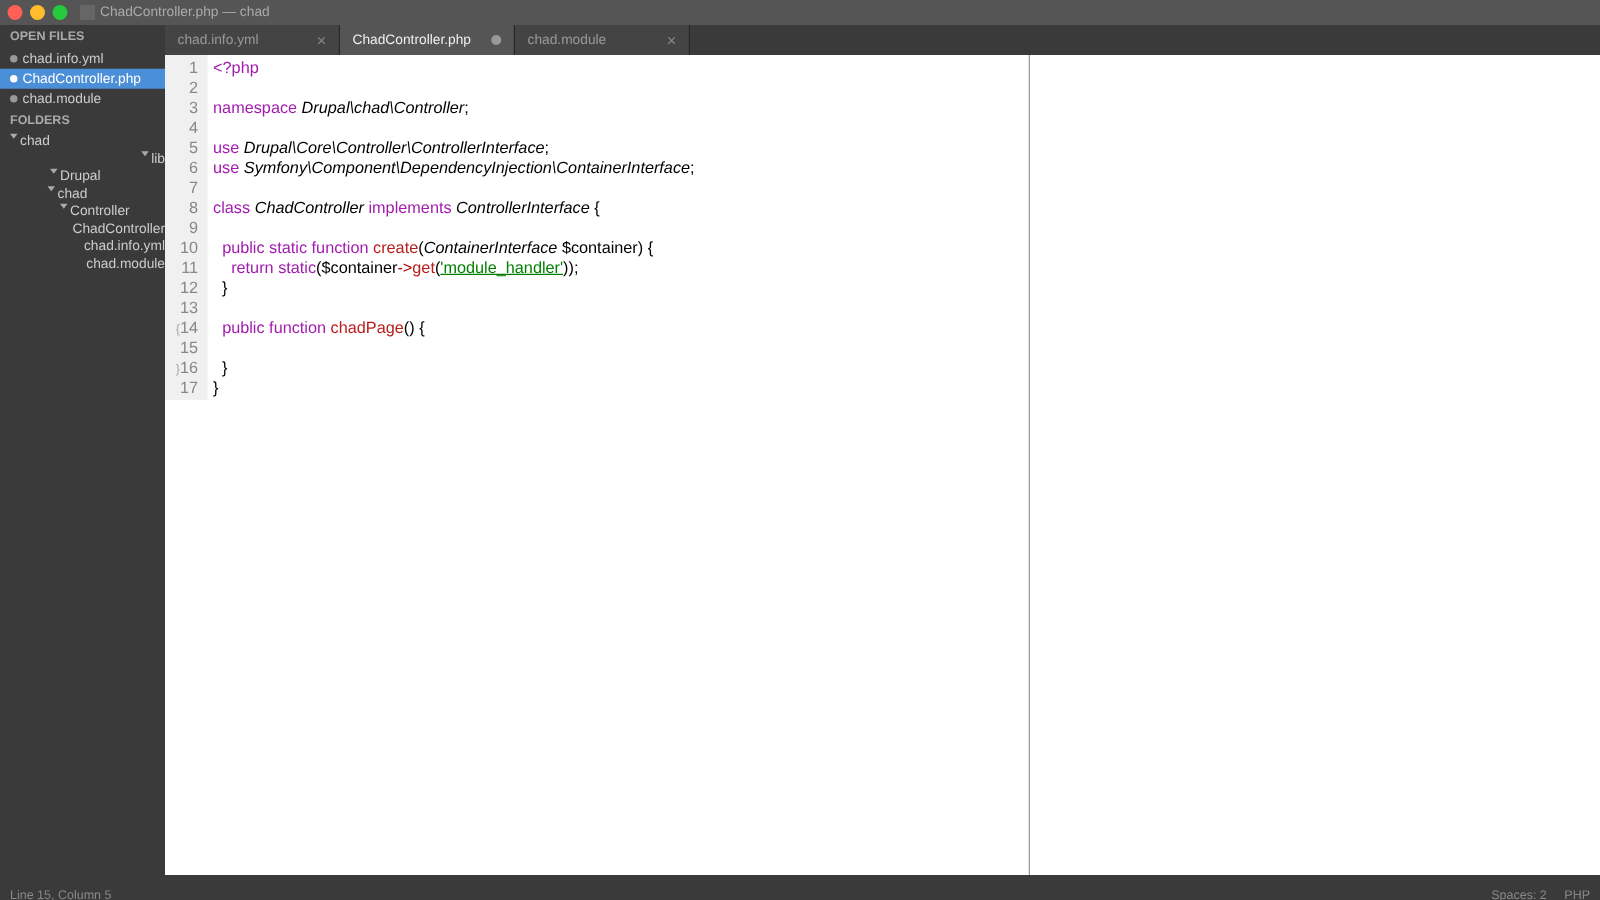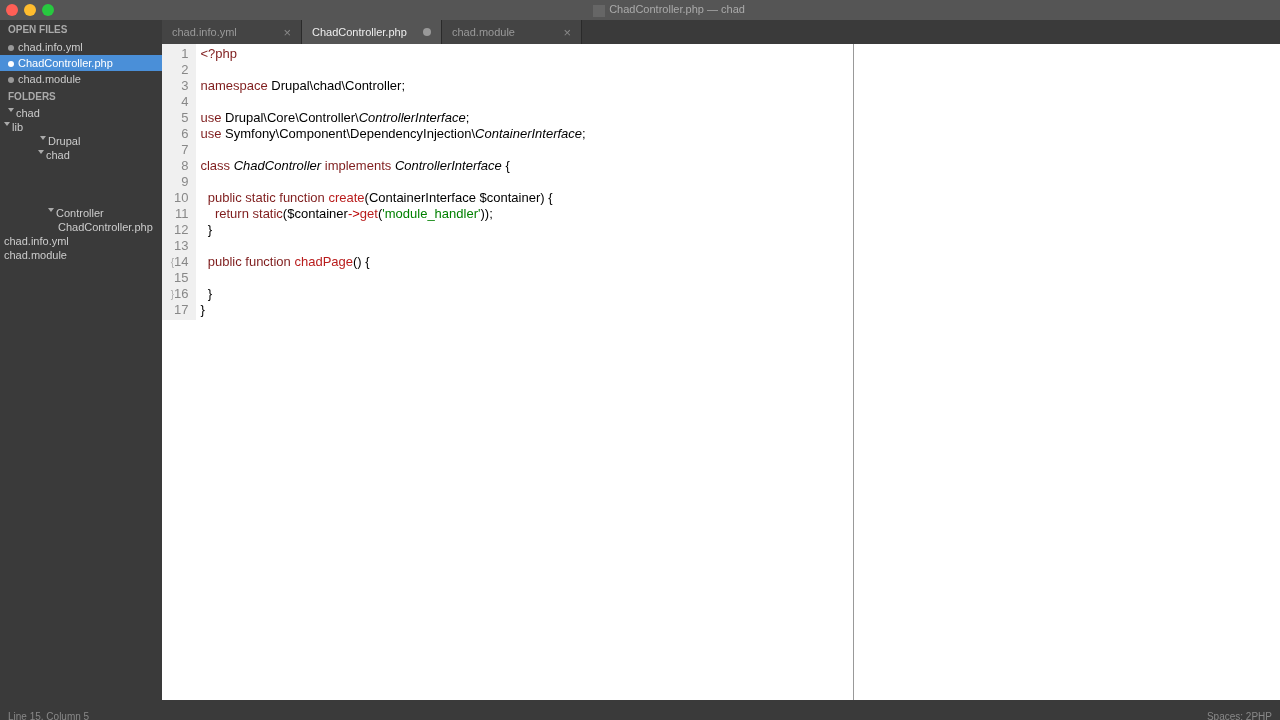--- a/index.html
+++ b/index.html
@@ -4,68 +4,68 @@
 <style>
 * { margin: 0; padding: 0; box-sizing: border-box; font-family: "Lucida Grande", "Segoe UI", sans-serif; }
 body { background: #1a1a1a; width: 1280px; height: 720px; overflow: hidden; font-size: 12px; }
 
 .titlebar { height: 20px; background: #555; display: flex; align-items: center; padding: 0 6px; color: #ccc; font-size: 11px; }
 .traffic-lights { display: flex; gap: 6px; margin-right: 10px; }
 .traffic-light { width: 12px; height: 12px; border-radius: 50%; }
 .tl-red { background: #ff5f56; }
 .tl-yellow { background: #ffbd2e; }
 .tl-green { background: #27c93f; }
-.title-text { flex: 1; text-align: center; color: #aaa; }
+.title-text { flex: 1; color: #aaa; }
 .title-icon { width: 12px; height: 12px; background: #666; display: inline-block; margin-right: 4px; vertical-align: middle; }
 
 .main { display: flex; height: 680px; }
 
-.sidebar { width: 162px; background: #3a3a3a; color: #ccc; font-size: 11px; overflow: hidden; }
+.sidebar { width: 132px; background: #3a3a3a; color: #ccc; font-size: 11px; overflow: hidden; }
 .sidebar-header { padding: 4px 8px; font-weight: bold; color: #aaa; font-size: 10px; }
 .sidebar-item { padding: 2px 8px; cursor: pointer; white-space: nowrap; overflow: hidden; }
 .sidebar-item.active { background: #4a8fd8; color: #fff; }
 .sidebar-item .bullet { display: inline-block; width: 6px; height: 6px; border-radius: 50%; background: #999; margin-right: 4px; }
 .sidebar-item.active .bullet { background: #fff; }
 .tree-item { padding: 1px 0; cursor: pointer; white-space: nowrap; }
 .tree-toggle { display: inline-block; width: 0; height: 0; border-left: 4px solid #aaa; border-top: 3px solid transparent; border-bottom: 3px solid transparent; margin-right: 2px; }
 .tree-toggle.open { border-left: 3px solid transparent; border-right: 3px solid transparent; border-top: 4px solid #aaa; margin-right: 2px; margin-bottom: 2px; }
 .indent-0 { padding-left: 8px; }
-.indent-1 { padding-left: 4px; }
+.indent-1 { padding-left: 4px; text-align: right; }
 .indent-2 { padding-left: 40px; }
 .indent-3 { padding-left: 38px; }
-.indent-4 { padding-left: 48px; margin-top: 44px; }
+.indent-4 { padding-left: 48px; }
 .indent-5 { padding-left: 58px; }
 
 .editor-area { flex: 1; display: flex; flex-direction: column; background: #fff; }
 
 .tabbar { height: 24px; background: #3a3a3a; display: flex; align-items: stretch; }
 .tab { display: flex; align-items: center; padding: 0 10px; background: #444; color: #999; border-right: 1px solid #2a2a2a; cursor: pointer; font-size: 11px; gap: 8px; min-width: 140px; }
 .tab.active { background: #555; color: #eee; }
 .tab-close { color: #888; font-size: 13px; cursor: pointer; margin-left: auto; }
 .tab .dirty { width: 8px; height: 8px; border-radius: 50%; background: #999; margin-left: auto; }
 
 .editor-split { flex: 1; display: flex; }
 .editor-pane { flex: 1; position: relative; background: #fff; }
 .editor-pane:first-child { border-right: 1px solid #999; flex: 0 0 692px; }
 .editor-content { display: flex; font-family: "Consolas", "Menlo", monospace; font-size: 13px; line-height: 16px; }
 .gutter { background: #f0f0f0; color: #888; text-align: right; padding: 2px 8px 2px 4px; user-select: none; }
 .gutter-line { height: 16px; }
 .fold-marker { color: #aaa; font-size: 10px; display:inline-block; width:8px;}
 .code { padding: 2px 4px; white-space: pre; }
 .code-line { height: 16px; }
 
-.kw { color: #7f1d1d; }
-.type { }
+.kw { color: #a21caf; }
+.type { font-style: italic; }
 .fn { color: #b91c1c; }
 .cls { font-style: italic; }
-.str { color: #008000; }
+.str { color: #008000; text-decoration: underline; }
 .op { color: #b80000; }
 
 .statusbar { height: 32px; background: #3a3a3a; color: #888; display: flex; align-items: center; padding: 0 8px; font-size: 10px; }
-.status-right { margin-left: auto; display: flex; }
+.status-right { margin-left: auto; display: flex; gap: 14px; }
 </style>
 </head>
 <body>
 
 <div class="titlebar">
   <div class="traffic-lights">
     <div class="traffic-light tl-red"></div>
     <div class="traffic-light tl-yellow"></div>
     <div class="traffic-light tl-green"></div>
   </div>

